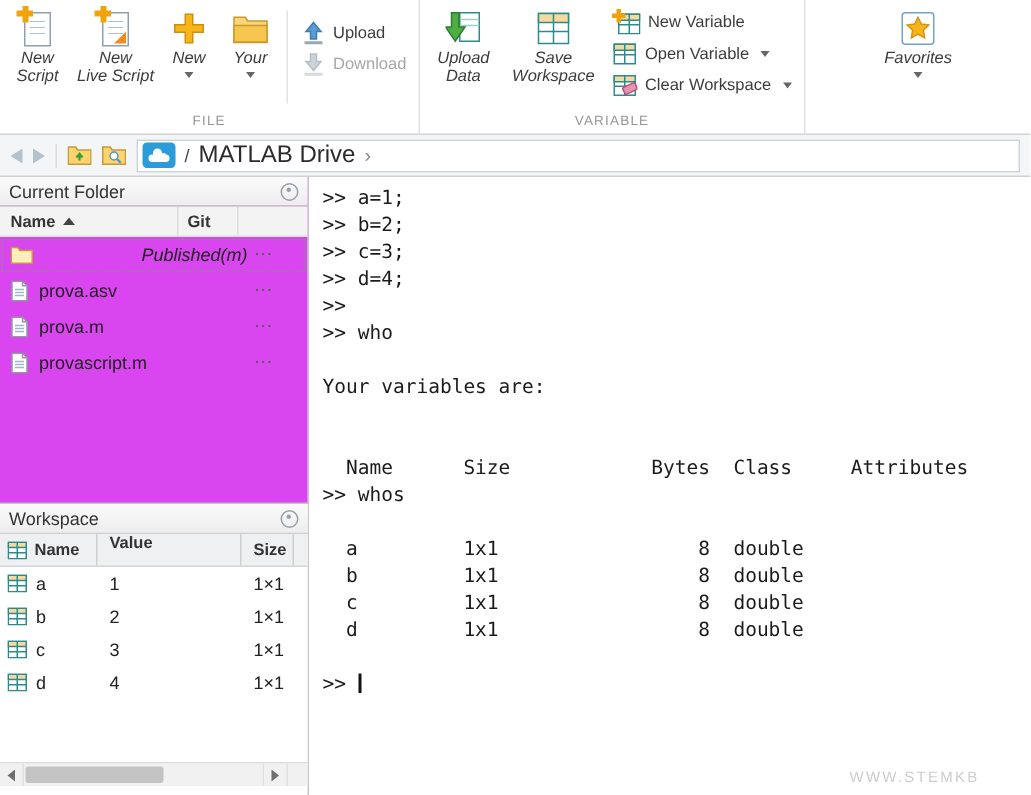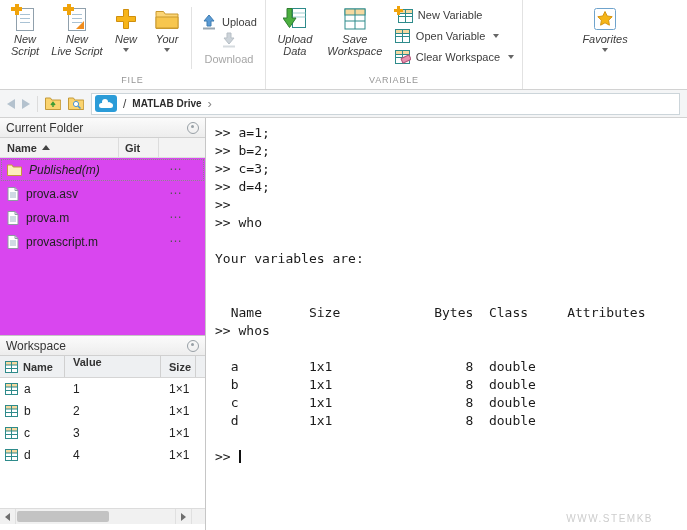--- a/index.html
+++ b/index.html
@@ -15,21 +15,21 @@
   .rlabel{height:15px;line-height:13px;text-align:center;font-size:9px;color:#969696;letter-spacing:.8px;}
   .bigbtn{display:flex;flex-direction:column;align-items:center;padding-top:3px;cursor:default;font-style:italic;}
   .w46{width:46px}.w58{width:58px}.w40{width:40px}.w42{width:42px}.w54{width:54px}.w66{width:66px}.w52{width:52px}
   .bigicon{height:28px;display:flex;align-items:center;justify-content:center;}
   .blabel{font-size:11px;line-height:12px;text-align:center;color:#3c3c3c;white-space:nowrap;}
   .caret{width:0;height:0;border-left:3.5px solid transparent;border-right:3.5px solid transparent;border-top:4px solid #666;margin-top:3px;}
   .vdiv{width:1px;background:#e2e2e2;margin:5px 3px;}
   .scol{display:flex;flex-direction:column;padding:2px 4px 0 4px;}
   .scol.two{padding-top:9px;}
   .sbtn{display:flex;align-items:center;gap:5px;height:21px;font-size:11px;color:#3c3c3c;white-space:nowrap;padding:0 2px;}
-  .sbtn.disabled{color:#a6a6a6;flex-direction:column;}
+  .sbtn.disabled{color:#a6a6a6;}
   .scaret{width:0;height:0;border-left:3.5px solid transparent;border-right:3.5px solid transparent;border-top:4px solid #666;margin-left:3px;}
   .i{display:inline-block;position:relative;flex:none;line-height:0;}
 
   
   .idoc{width:18px;height:23px;background:#fff;border:1px solid #90a0ac;position:relative;display:inline-block;}
   .idoc::after{content:"";position:absolute;left:3px;right:3px;top:5px;bottom:5px;
     background:repeating-linear-gradient(to bottom,#a9c2d4 0 1px,transparent 1px 4px);}
   .plusbadge{position:absolute;left:-6px;top:-5px;width:11px;height:11px;z-index:2;}
   .plusbadge::before{content:"";position:absolute;left:3.5px;top:0;width:4px;height:11px;background:#f0a30a;}
   .plusbadge::after{content:"";position:absolute;left:0;top:3.5px;width:11px;height:4px;background:#f0a30a;}
@@ -38,38 +38,38 @@
   
   .addr{position:absolute;left:0;top:90px;width:687px;height:28px;background:#f4f5f6;border-bottom:1px solid #d2d2d2;display:flex;align-items:center;gap:7px;padding:0 7px;}
   .nav-back{width:0;height:0;border-top:5px solid transparent;border-bottom:5px solid transparent;border-right:8px solid #b4c2ce;}
   .nav-fwd{width:0;height:0;border-top:5px solid transparent;border-bottom:5px solid transparent;border-left:8px solid #b4c2ce;}
   .addrsep{width:1px;height:16px;background:#dcdcdc;}
   .pathfield{flex:1;height:22px;background:#fff;border:1px solid #ccd5da;display:flex;align-items:center;gap:6px;padding:0 3px;}
   .cloudchip{width:22px;height:17px;background:#2b9cd8;border-radius:3px;position:relative;}
   .cloudchip::before{content:"";position:absolute;left:4px;top:8px;width:14px;height:5px;background:#fff;border-radius:3px;}
   .cloudchip::after{content:"";position:absolute;left:7px;top:4px;width:6px;height:6px;background:#fff;border-radius:50%;box-shadow:4px 2px 0 -1px #fff;}
   .pathtext{font-size:12px;color:#444;}
-  .pathloc{font-size:10px;color:#2b2b2b;font-weight:bold;}
+  .pathloc{font-size:16px;color:#2b2b2b;}
   .pathchev{font-size:13px;color:#888;}
 
   
   .sidebar{position:absolute;left:0;top:118px;width:206px;height:412px;background:#fff;border-right:1px solid #c6c6c6;}
   .panel-cf{position:absolute;left:0;top:0;width:100%;height:218px;border-bottom:1px solid #c6c6c6;background:#d946ef;}
   .panel-ws{position:absolute;left:0;top:218px;width:100%;height:172px;background:#fff;}
   .phead{height:20px;background:linear-gradient(#fbfbfb,#ededed);border-bottom:1px solid #d0d0d0;display:flex;align-items:center;padding:0 6px;}
   .ptitle{flex:1;font-size:12px;color:#333;}
   .gicon{width:12px;height:12px;border:1.5px solid #98a0a6;border-radius:50%;position:relative;flex:none;}
   .gicon::after{content:"";position:absolute;left:2.5px;top:2.5px;width:3px;height:3px;background:#98a0a6;border-radius:50%;}
   .cfcols{height:20px;background:#f3f3f3;border-bottom:1px solid #dcdcdc;display:flex;align-items:stretch;font-size:11px;font-weight:bold;color:#333;}
   .cfcol-name{width:118px;display:flex;align-items:center;gap:5px;padding-left:7px;}
   .cfcol-git{width:40px;display:flex;align-items:center;padding-left:6px;border-left:1px solid #dcdcdc;}
   .cfcol-rest{flex:1;border-left:1px solid #dcdcdc;}
   .sortup{width:0;height:0;border-left:4px solid transparent;border-right:4px solid transparent;border-bottom:5px solid #444;}
   .cfrow{height:24px;display:flex;align-items:center;padding:0 4px 0 7px;font-size:12px;color:#222;}
-  .cfrow.selected{outline:1px dotted #8a8a8a;outline-offset:-2px;}
+  .cfrow.selected{outline:1px dotted #8a8a8a;outline-offset:-2px;text-align:right;}
   .fname{flex:1;margin-left:7px;white-space:nowrap;overflow:hidden;}
   .fname.italic{font-style:italic;}
   .more{color:#555;padding:0 4px;margin-right:14px;line-height:10px;}
   .more::after{content:"\2026";position:relative;top:-4px;font-size:13px;letter-spacing:1px;}
   .wscols{height:22px;background:#eef0f2;border-bottom:1px solid #d5d5d5;display:flex;align-items:stretch;font-size:11px;font-weight:bold;color:#333;}
   .wscol-name{width:64px;display:flex;align-items:center;gap:5px;padding-left:5px;}
   .wscol-value{width:96px;display:flex;align-items:flex-start;padding-left:8px;border-left:1px solid #d0d0d0;}
   .wscol-size{flex:1;display:flex;align-items:center;padding-left:8px;border-left:1px solid #d0d0d0;}
   .wscol-end{width:10px;border-left:1px solid #d0d0d0;}
   .wsrow{height:22px;display:flex;align-items:center;font-size:12px;color:#222;}

